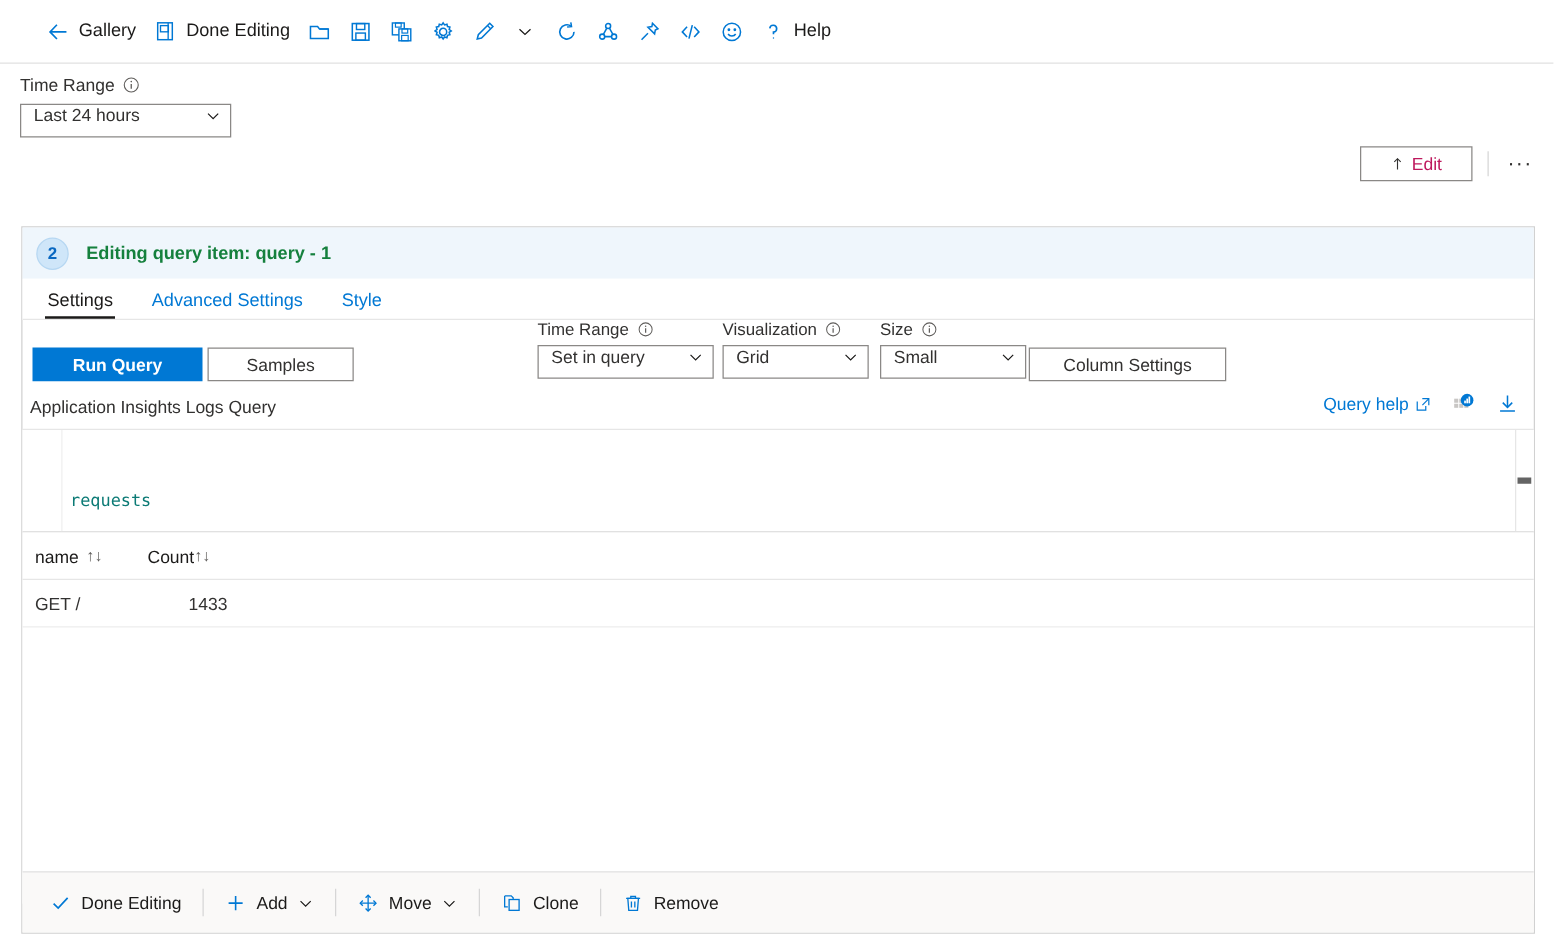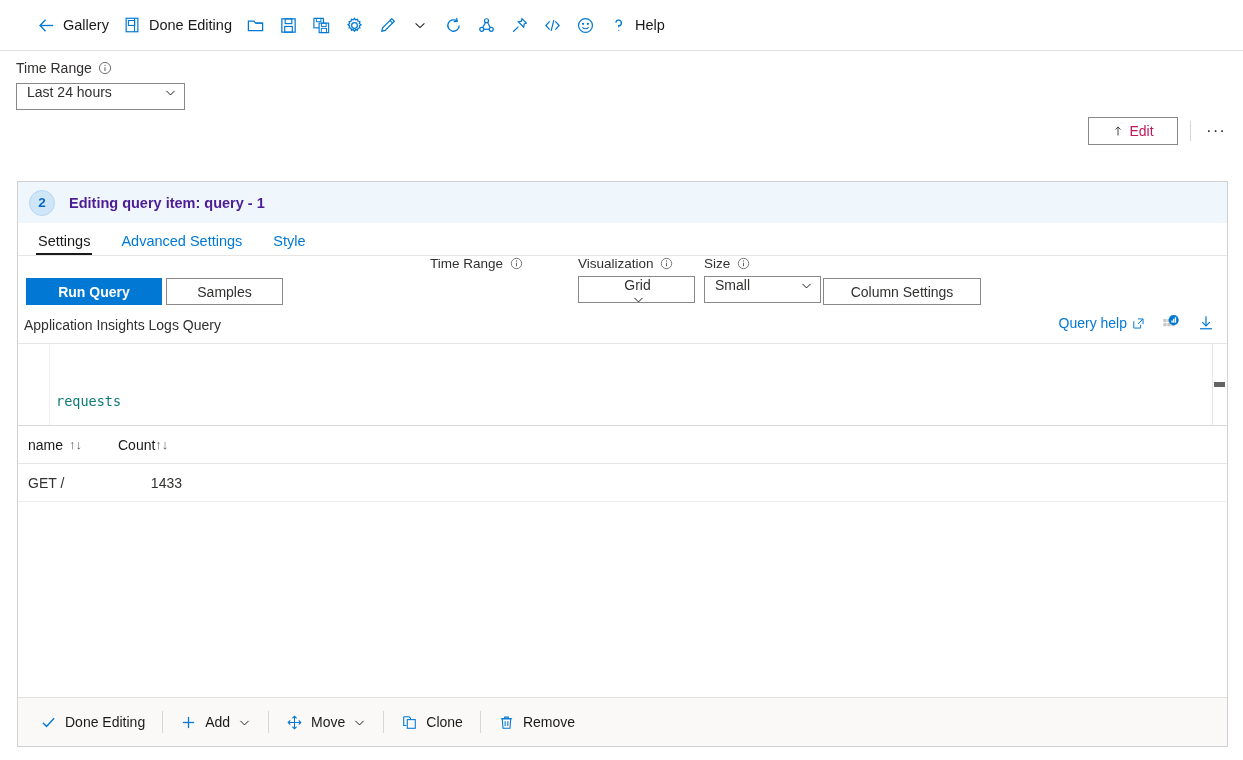--- a/index.html
+++ b/index.html
@@ -99,21 +99,21 @@
   }
   .step-badge {
     width: 26px; height: 26px; border-radius: 50%;
     background: #cfe6f9;
     border: 1px solid #b6d7f2;
     color: #0a68c1;
     font-size: 13.5px; font-weight: bold;
     display: flex; align-items: center; justify-content: center;
     box-sizing: border-box;
   }
-  .panel-title { margin-left: 14px; font-size: 14.5px; font-weight: bold; color: #4c1d95; }
+  .panel-title { margin-left: 14px; font-size: 14.5px; font-weight: bold; color: #15803d; }
 
   .tabs {
     height: 33px;
     display: flex; align-items: flex-end;
     padding-left: 18px;
     border-bottom: 1px solid #e6e6e6;
     background: #fff;
     box-sizing: border-box;
   }
   .tab {
@@ -468,34 +468,42 @@
         <div class="field-label">
           <span>Time Range</span>
           <span class="info-icon">
             <svg viewBox="0 0 16 16" width="13" height="13">
                 <circle cx="8" cy="8" r="6.4" fill="none" stroke="#605e5c" stroke-width="1"></circle>
                 <line x1="8" y1="7" x2="8" y2="11.4" stroke="#605e5c" stroke-width="1.2"></line>
                 <circle cx="8" cy="4.9" r="0.75" fill="#605e5c"></circle>
               </svg>
           </span>
         </div>
+        <div class="select-box" style="margin-top:0; width:141px;">
+          <span>Set in query</span>
+          <span class="chev">
+            <svg viewBox="0 0 16 16" width="13" height="13">
+                <path d="M3 6 L8 11 L13 6" fill="none" stroke="#1b1a19" stroke-width="1.2"></path>
+              </svg>
+          </span>
+        </div>
       </div>
 
       <div class="field" style="left:560px; top:0px;">
         <div class="field-label">
           <span>Visualization</span>
           <span class="info-icon">
             <svg viewBox="0 0 16 16" width="13" height="13">
                 <circle cx="8" cy="8" r="6.4" fill="none" stroke="#605e5c" stroke-width="1"></circle>
                 <line x1="8" y1="7" x2="8" y2="11.4" stroke="#605e5c" stroke-width="1.2"></line>
                 <circle cx="8" cy="4.9" r="0.75" fill="#605e5c"></circle>
               </svg>
           </span>
         </div>
-        <div class="select-box" style="margin-top:0; width:117px;flex-direction:column;">
+        <div class="select-box" style="margin-top:0; width:117px;">
           <span>Grid</span>
           <span class="chev">
             <svg viewBox="0 0 16 16" width="13" height="13">
                 <path d="M3 6 L8 11 L13 6" fill="none" stroke="#1b1a19" stroke-width="1.2"></path>
               </svg>
           </span>
         </div>
       </div>
 
       <div class="field" style="left:805px; top:22px;">

